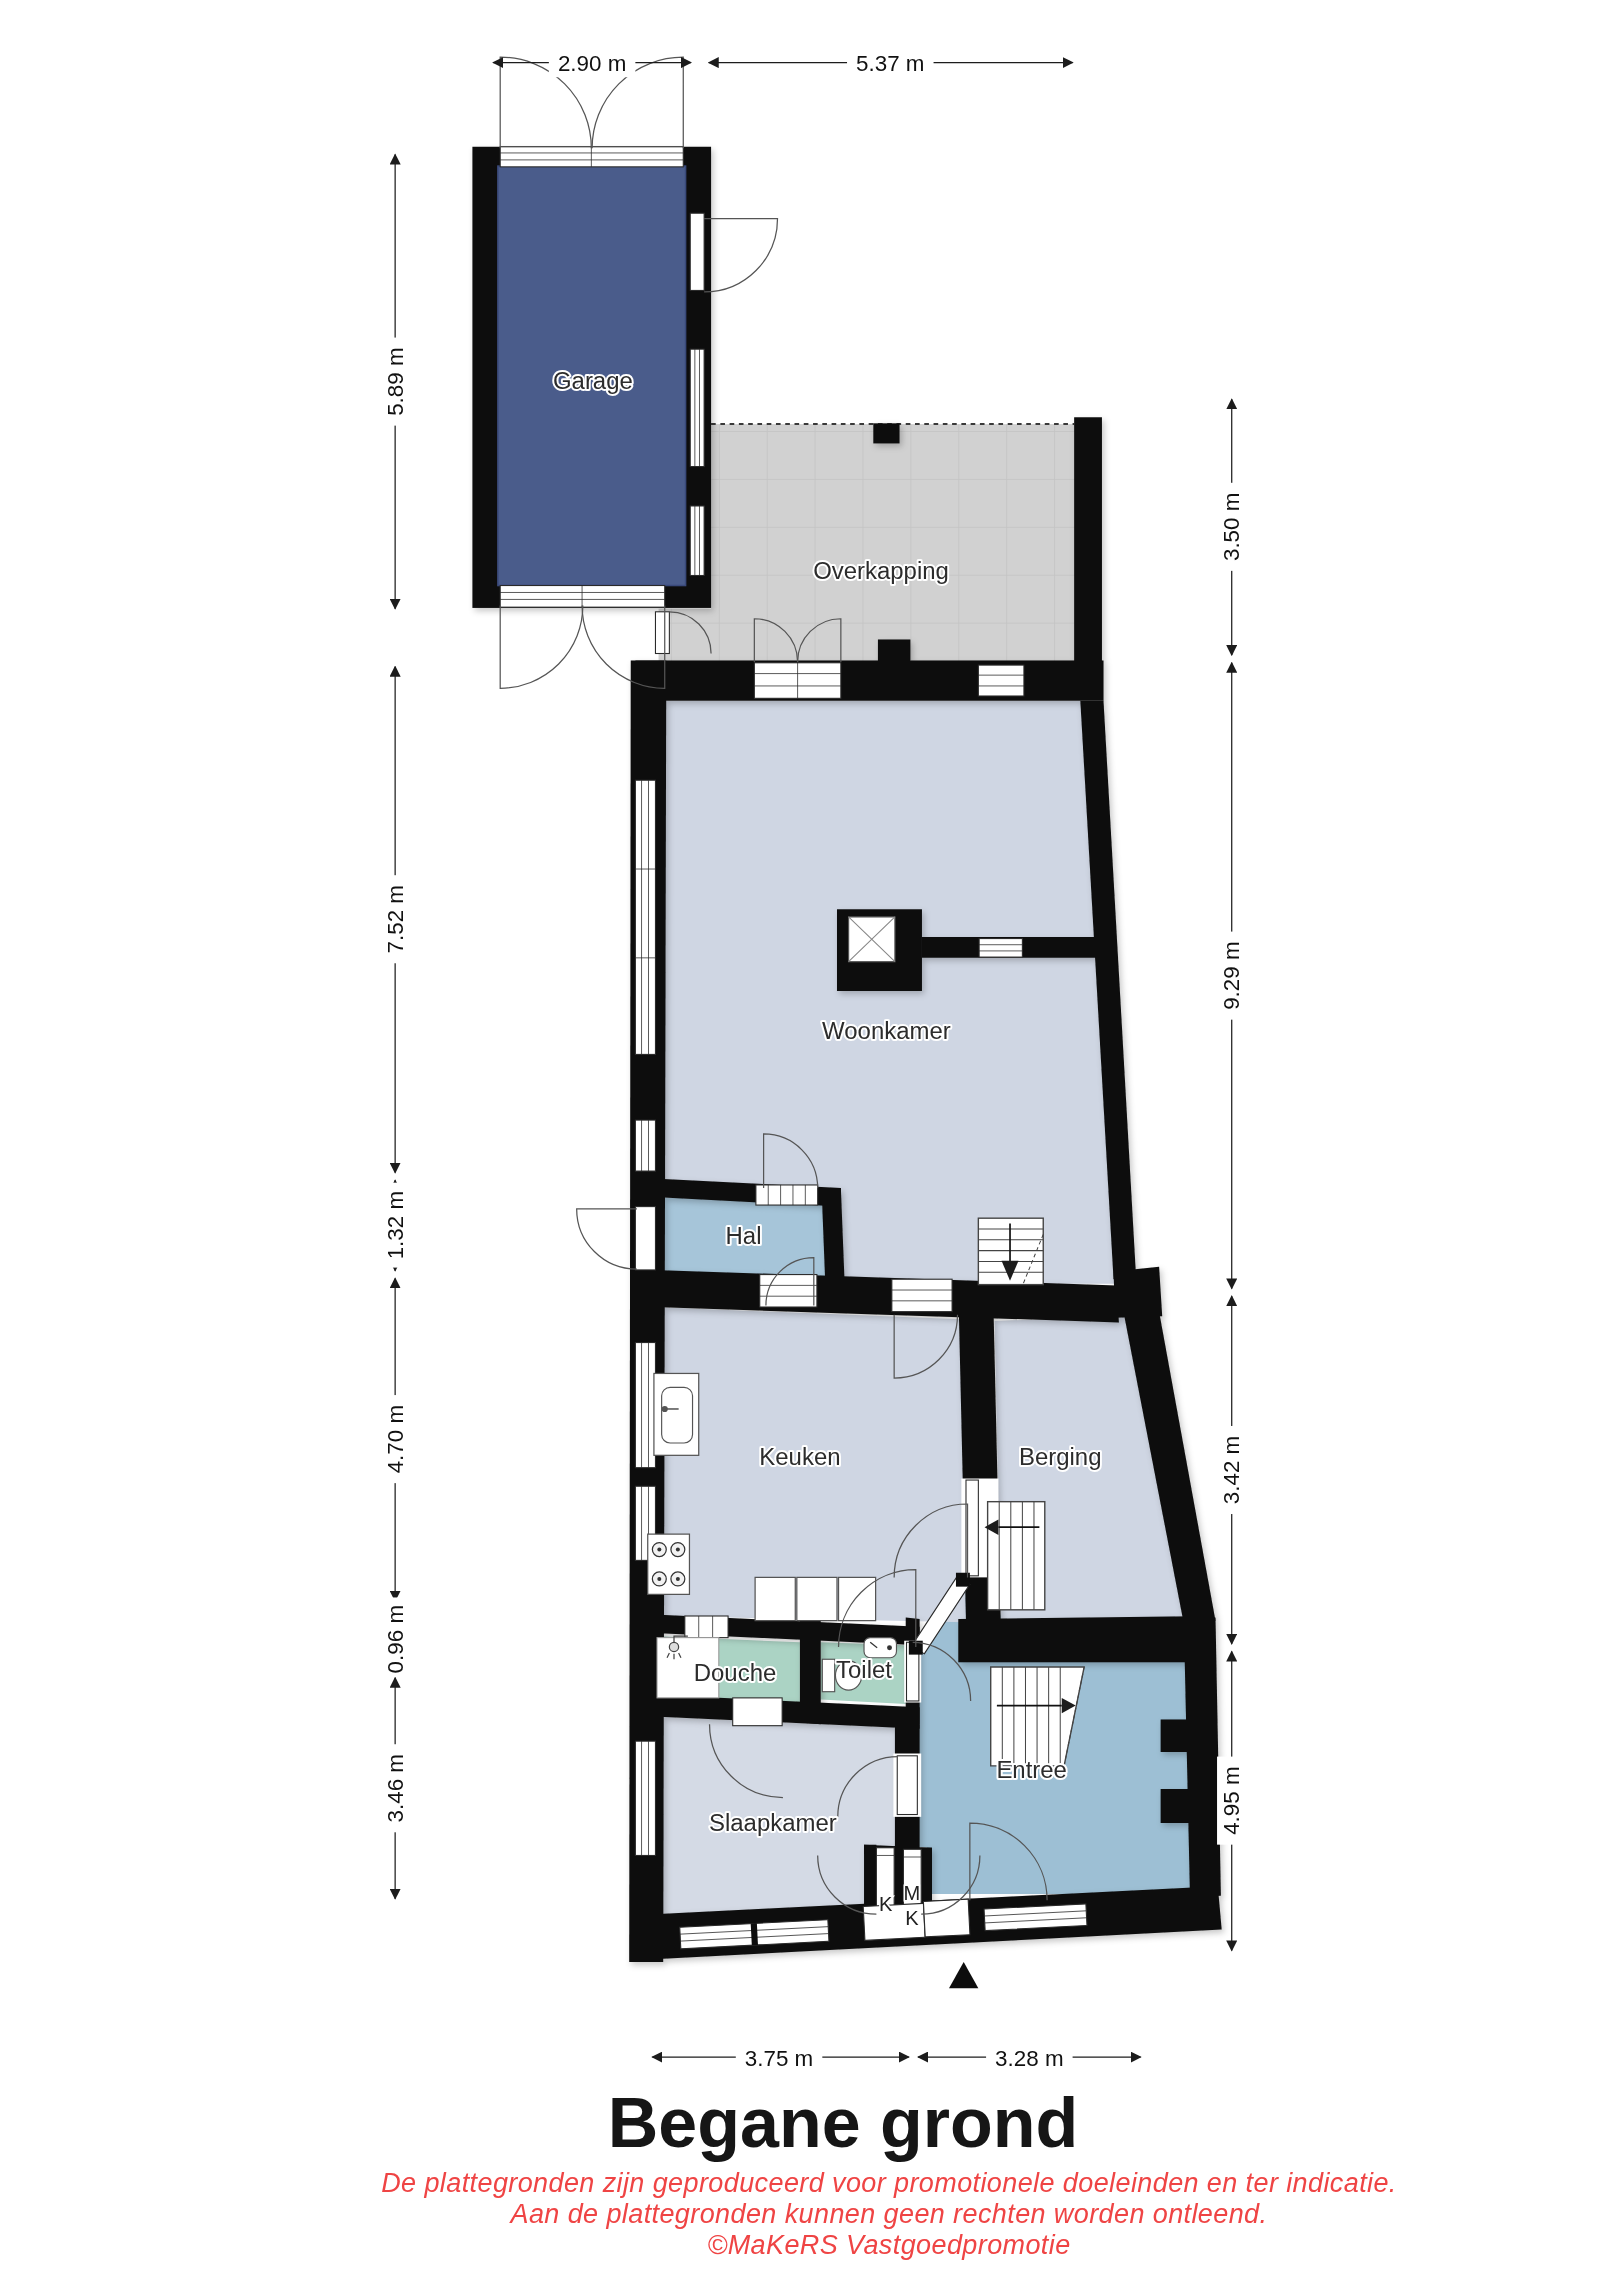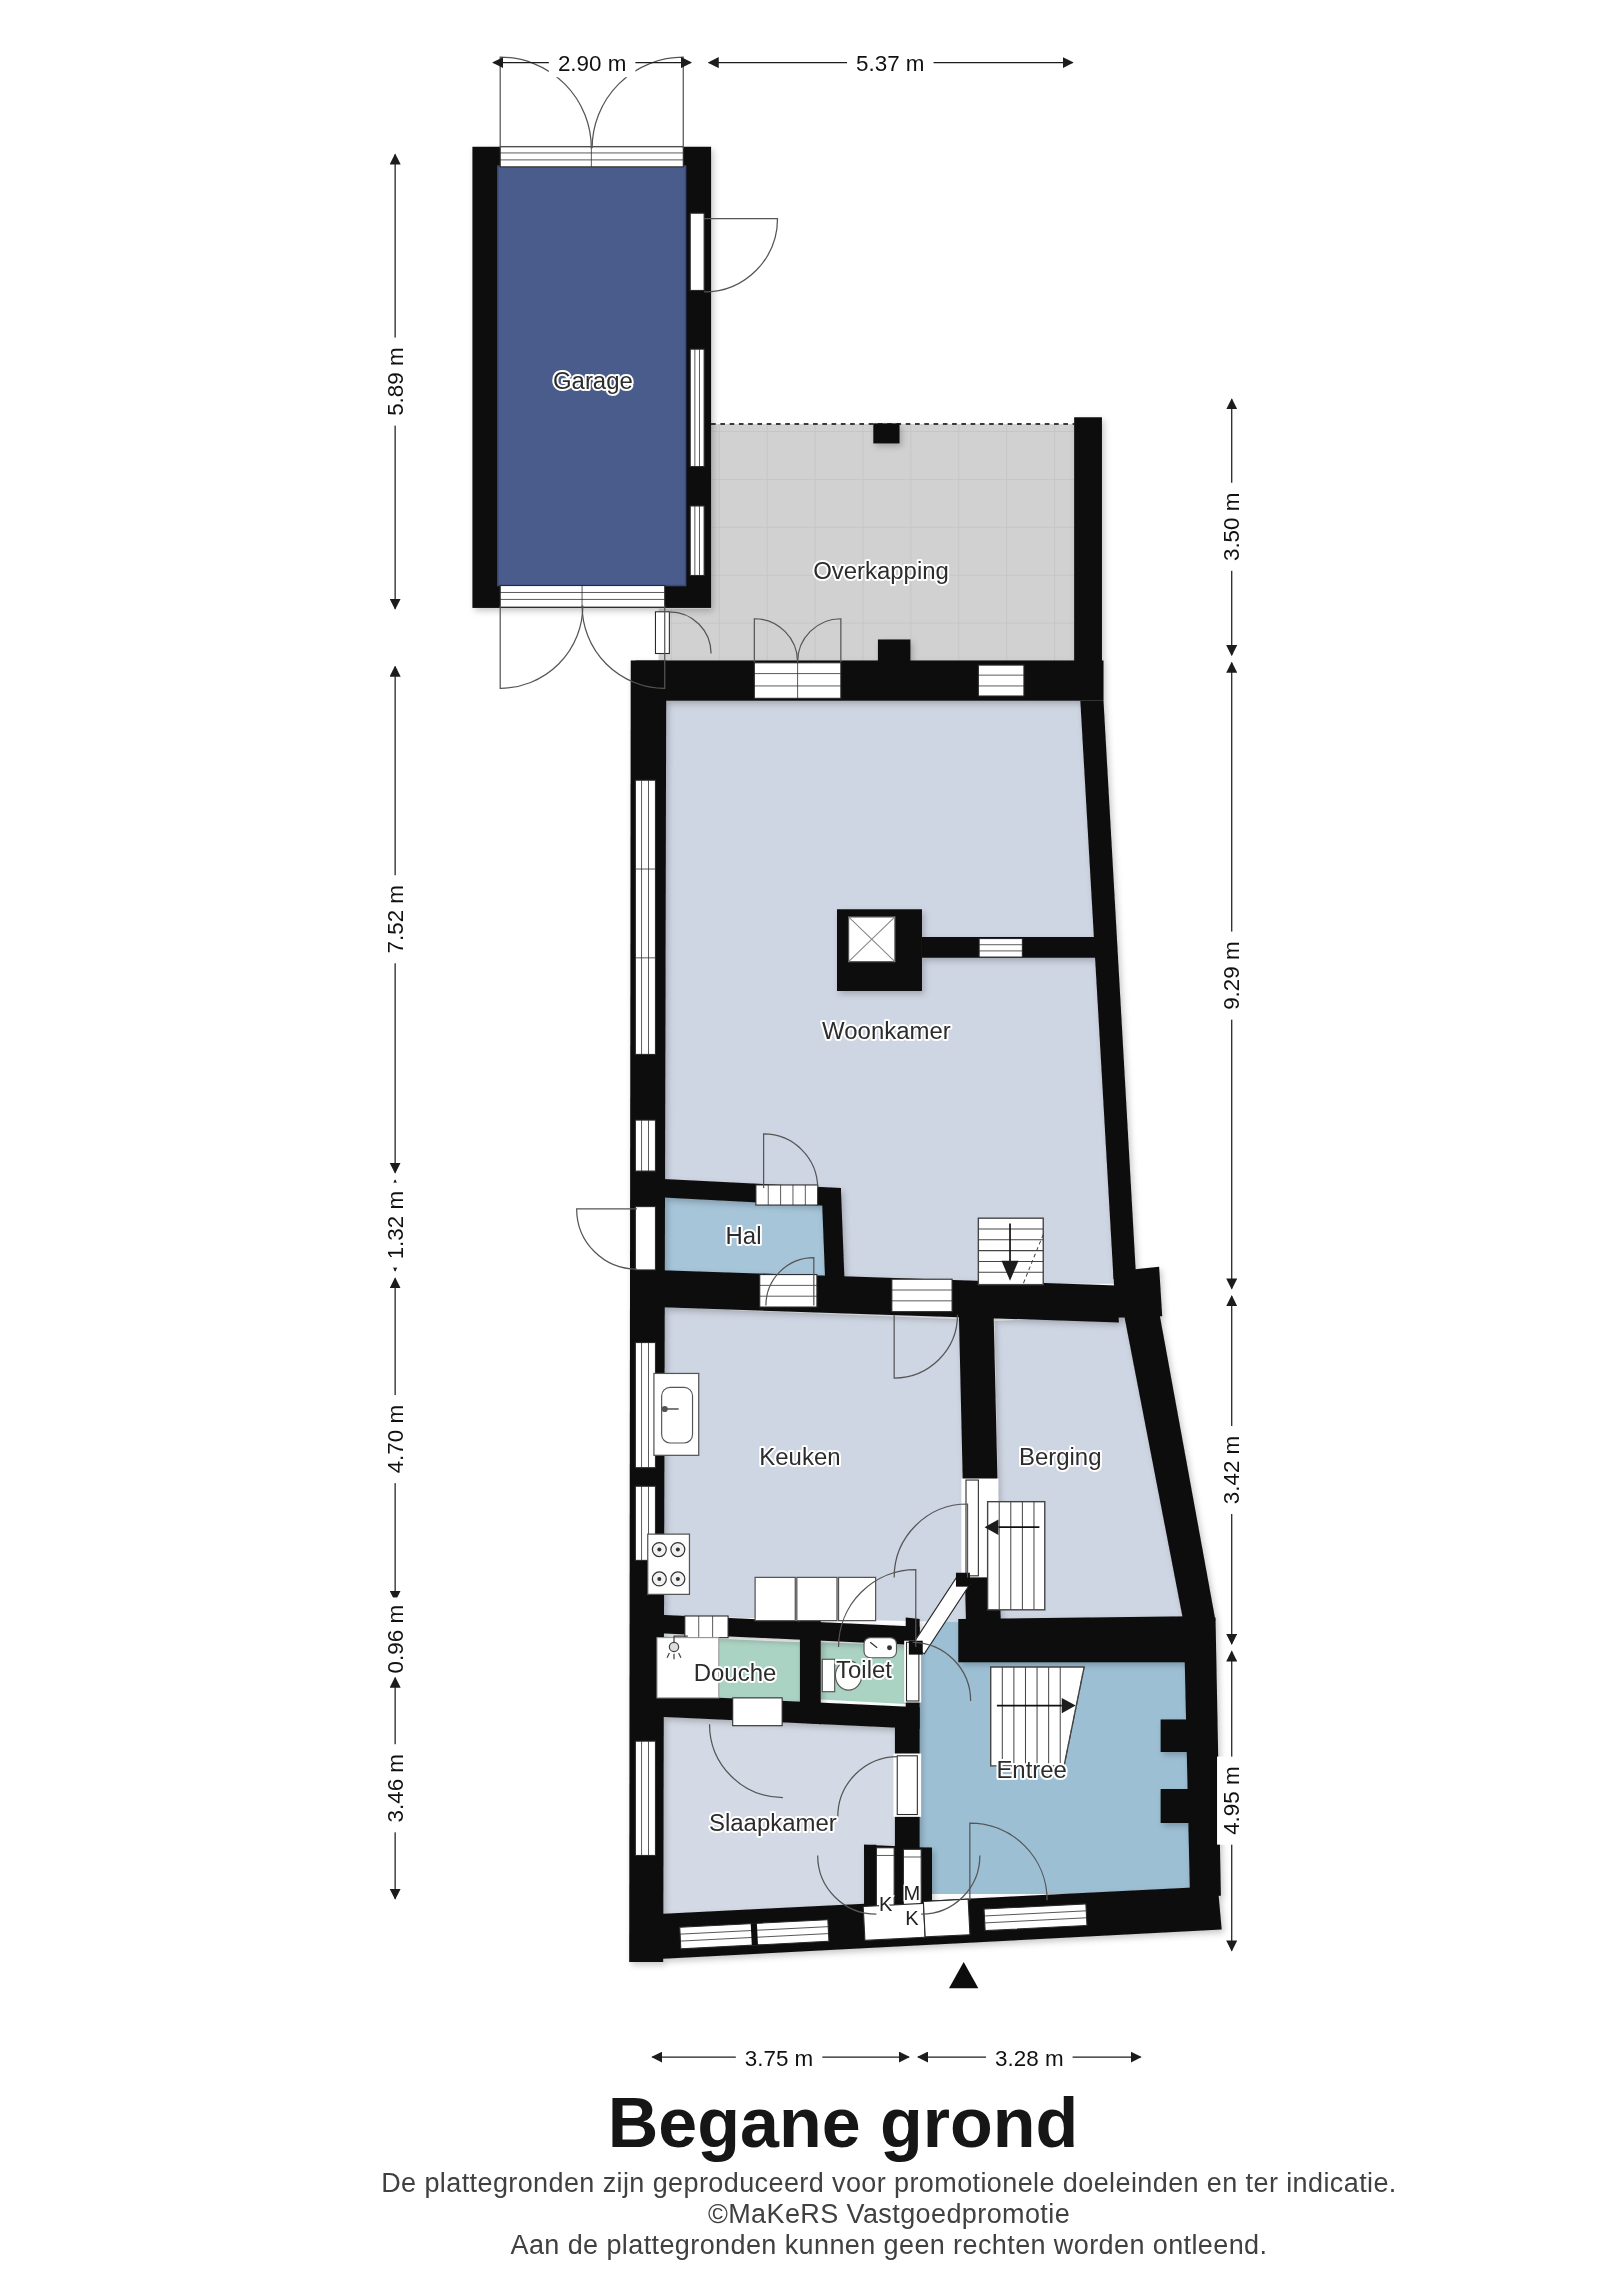--- a/index.html
+++ b/index.html
@@ -12,21 +12,21 @@
   .fixture{fill:#ffffff;stroke:#555;stroke-width:1.6;}
   .stair{fill:#ffffff;stroke:#444;stroke-width:1.8;}
   .stairline{stroke:#444;stroke-width:1.3;fill:none;}
   .dimline{stroke:#1c1c1c;stroke-width:1.6;fill:none;}
   .dimhead{fill:#1c1c1c;}
   .dimbg{fill:#ffffff;}
   .dimtext{font-size:29px;fill:#111;text-anchor:middle;}
   .room-label{font-size:31px;fill:#2c2c2c;text-anchor:middle;stroke:#ffffff;stroke-width:5px;paint-order:stroke;stroke-linejoin:round;}
   .closet-label{font-size:26px;fill:#222;text-anchor:middle;stroke:#ffffff;stroke-width:4px;paint-order:stroke;}
   #title{position:absolute;left:827px;top:2083px;transform:translateX(-50%);font-size:70px;font-weight:bold;color:#161616;white-space:nowrap;margin-left:16px;}
-  #footer{position:absolute;left:889px;top:2168px;transform:translateX(-50%);text-align:center;font-size:27px;font-weight:300;color:#404040;line-height:31px;letter-spacing:0.4px;white-space:nowrap;}
+  #footer{position:absolute;left:889px;top:2168px;transform:translateX(-50%);text-align:center;font-size:27px;font-weight:300;color:#ef4444;line-height:31px;letter-spacing:0.4px;white-space:nowrap;font-style:italic;}
 </style>
 </head>
 <body>
 
 <svg id="plan" width="1623" height="2295" viewBox="0 0 2100 2971" xmlns="http://www.w3.org/2000/svg">
   <defs>
     <marker id="ah" viewBox="0 0 10 10" refX="9" refY="5" markerWidth="9" markerHeight="9" orient="auto-start-reverse">
       <path d="M0,0 L10,5 L0,10 z" fill="#1c1c1c"></path>
     </marker>
     <pattern id="tiles" patternUnits="userSpaceOnUse" width="62" height="62">
@@ -416,16 +416,16 @@
       <path class="dimline" d="M1188,2663 H1476" marker-start="url(#ah)" marker-end="url(#ah)"></path>
       <rect class="dimbg" x="1276" y="2644" width="112" height="38"></rect>
       <text class="dimtext" x="1332" y="2674">3.28 m</text>
     </g>
   </g>
 </svg>
 
 <div id="title">Begane grond</div>
 <div id="footer">
   <div>De plattegronden zijn geproduceerd voor promotionele doeleinden en ter indicatie.</div>
+  <div>Aan de plattegronden kunnen geen rechten worden ontleend.</div>
   <div>©MaKeRS Vastgoedpromotie</div>
-  <div>Aan de plattegronden kunnen geen rechten worden ontleend.</div>
 </div>
 
 
 </body></html>

